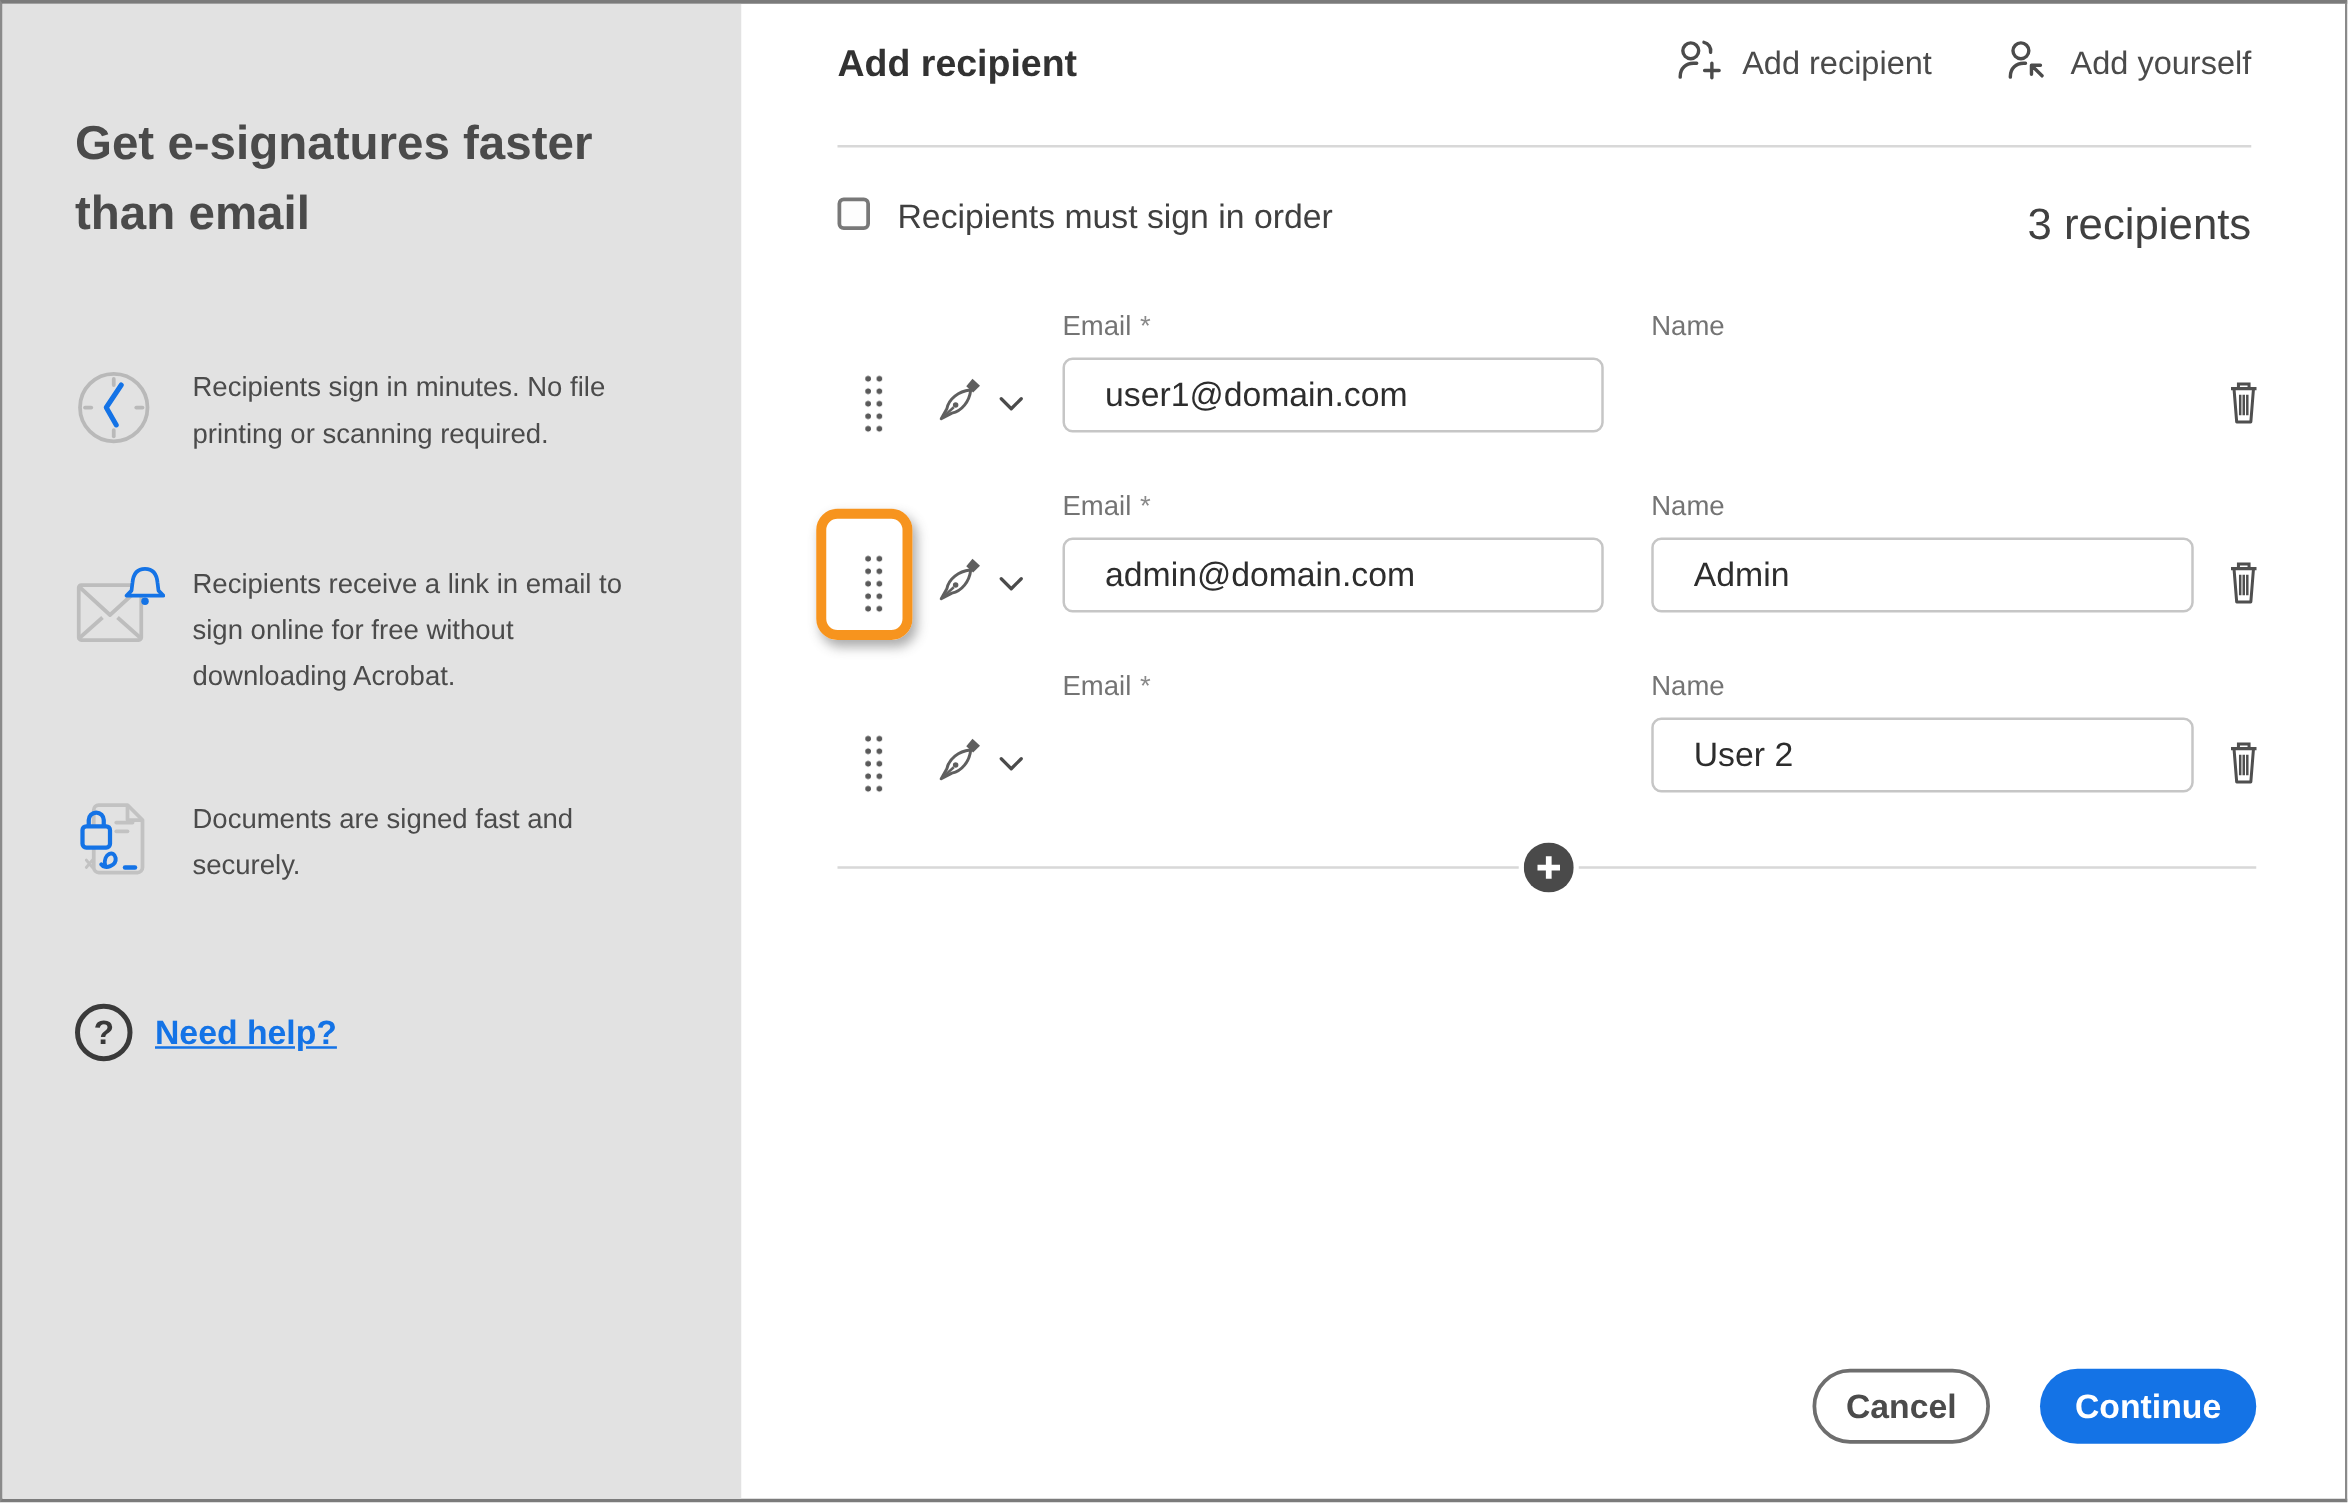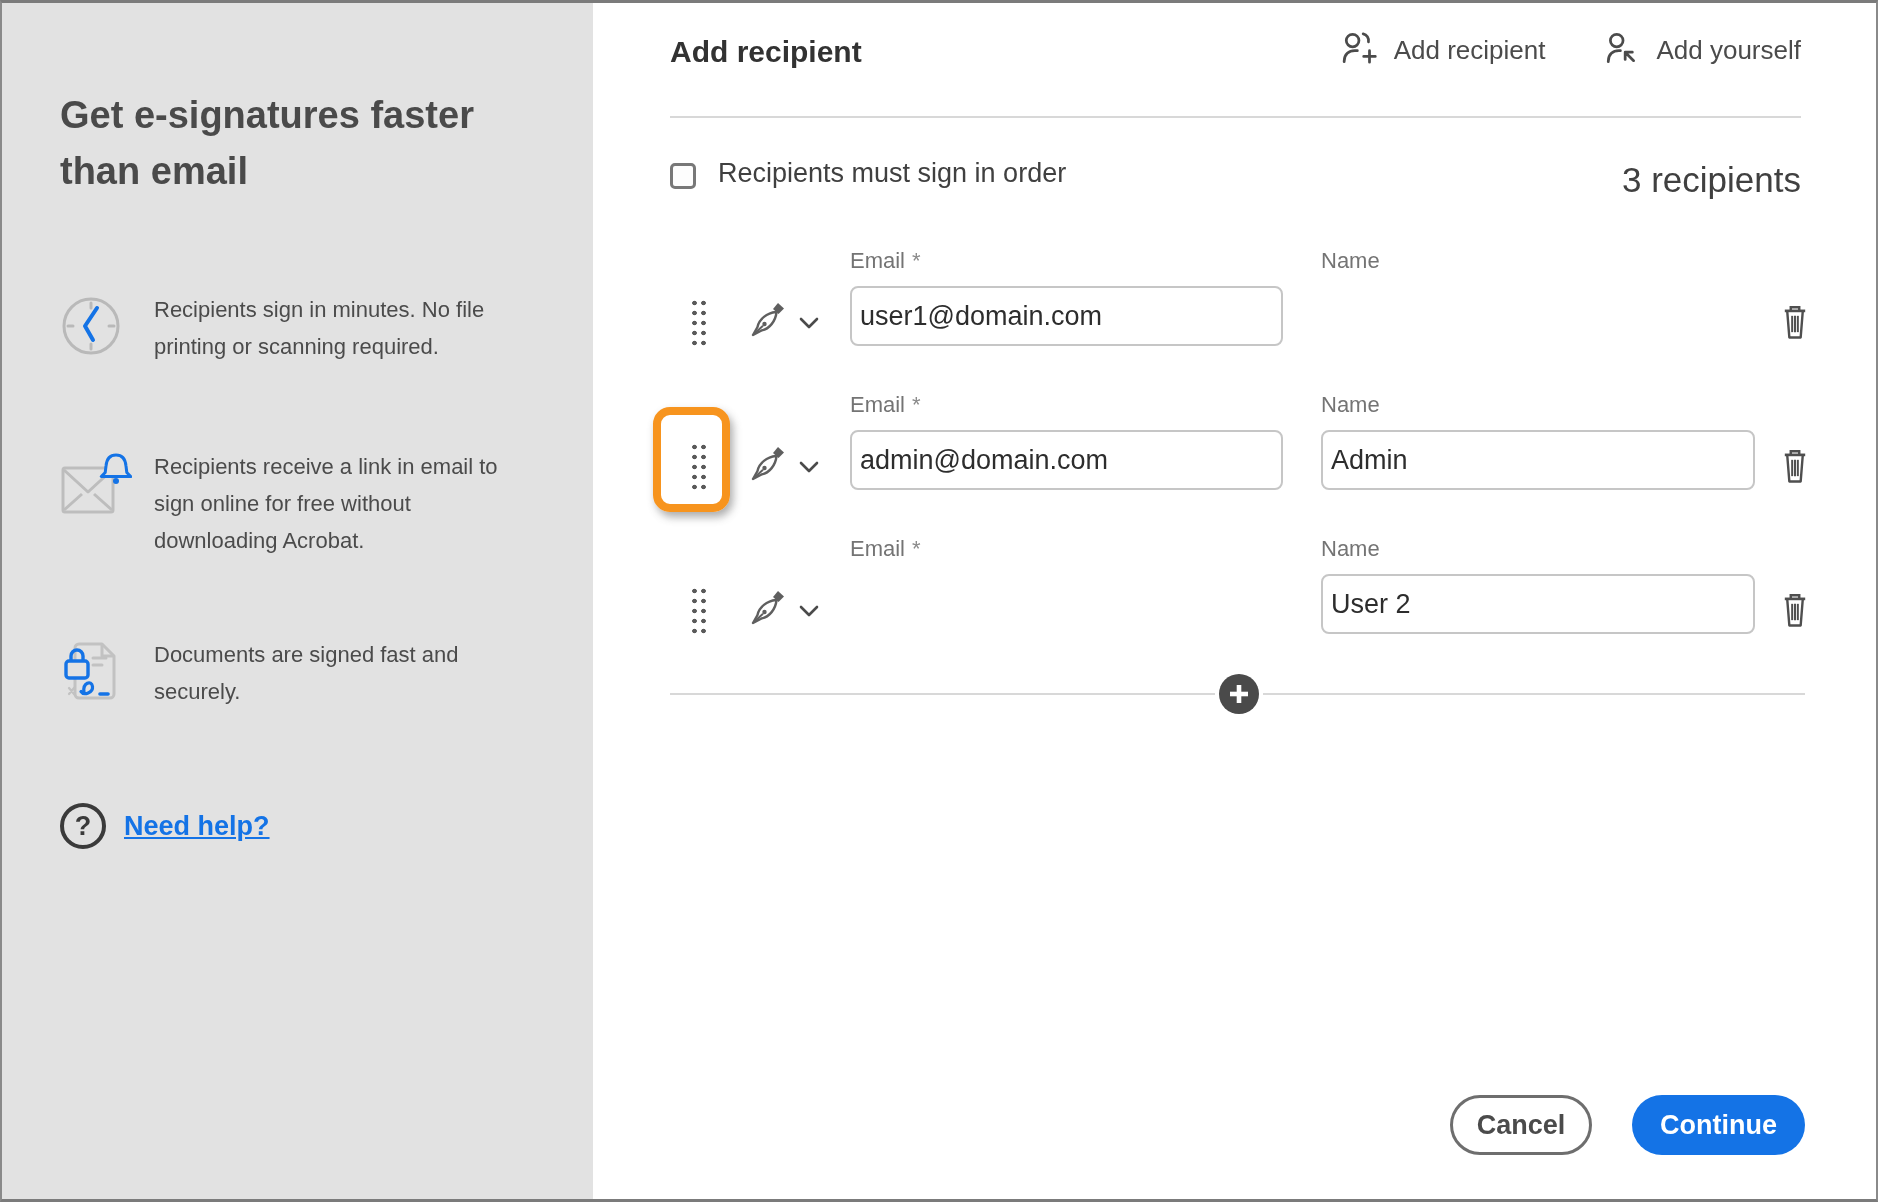--- a/index.html
+++ b/index.html
@@ -25,41 +25,41 @@
     font-size:27px; font-weight:700; color:#3a3a3a;
   }
   .help-link { margin-left:18px; font-size:27px; font-weight:700; color:#1473e6; text-decoration:underline; cursor:pointer; }
   
   .main-title { position:absolute; left:668px; top:32px; font-size:30px; font-weight:700; color:#323232; }
   .header-actions { position:absolute; top:28px; right:75px; display:flex; gap:58px; }
   .h-action { display:flex; align-items:center; gap:15px; cursor:pointer; }
   .h-action .h-label { font-size:26px; color:#4b4b4b; }
   .divider { position:absolute; left:668px; right:75px; top:113px; height:2px; background:#d8d8d8; }
   
-  .order-row { position:absolute; left:668px; top:155px; display:flex; align-items:flex-end; }
+  .order-row { position:absolute; left:668px; top:155px; display:flex; align-items:flex-start; }
   .checkbox { width:26px; height:26px; border:3px solid #787878; border-radius:5px; background:#fdfdfd; cursor:pointer; }
   .order-label { margin-left:22px; font-size:27px; color:#404040; }
   .count-label { position:absolute; right:75px; top:157px; font-size:35px; color:#404040; }
   
   .recipient-row { position:absolute; left:668px; width:1140px; height:112px; }
   .drag-handle {
     position:absolute; left:20px; top:50px; width:18px; height:50px; cursor:grab;
     background-image:radial-gradient(circle, #5a5a5a 2px, transparent 2.6px);
     background-size:9px 10px;
   }
   .role-icon { position:absolute; left:78px; top:52px; }
   .role-chevron { position:absolute; left:126px; top:62px; cursor:pointer; }
   .fgroup { position:absolute; top:0; }
   .fgroup.email { left:180px; width:433px; }
   .fgroup.name  { left:651px; width:434px; }
   .flabel { font-size:22px; color:#747474; }
   .flabel .req { color:#8a8a8a; margin-left:7px; }
   .tinput {
     margin-top:12px; width:100%; height:60px; border:2px solid #c6c6c6; border-radius:8px;
-    background:#ffffff; font-family:"Liberation Sans", sans-serif; font-size:27px; color:#2d2d2d; padding:0 8px;
+    background:#ffffff; font-family:"Liberation Sans", sans-serif; font-size:27px; color:#2d2d2d; padding:0 32px;
   }
   .trash-btn { position:absolute; left:1108px; top:56px; background:none; border:none; cursor:pointer; }
   
   .highlight-box {
     position:absolute; left:651px; top:404px; width:77px; height:105px;
     border:8px solid #f7941e; border-radius:17px;
     box-shadow:3px 5px 9px rgba(70,70,70,0.45);
     pointer-events:none;
   }
   

